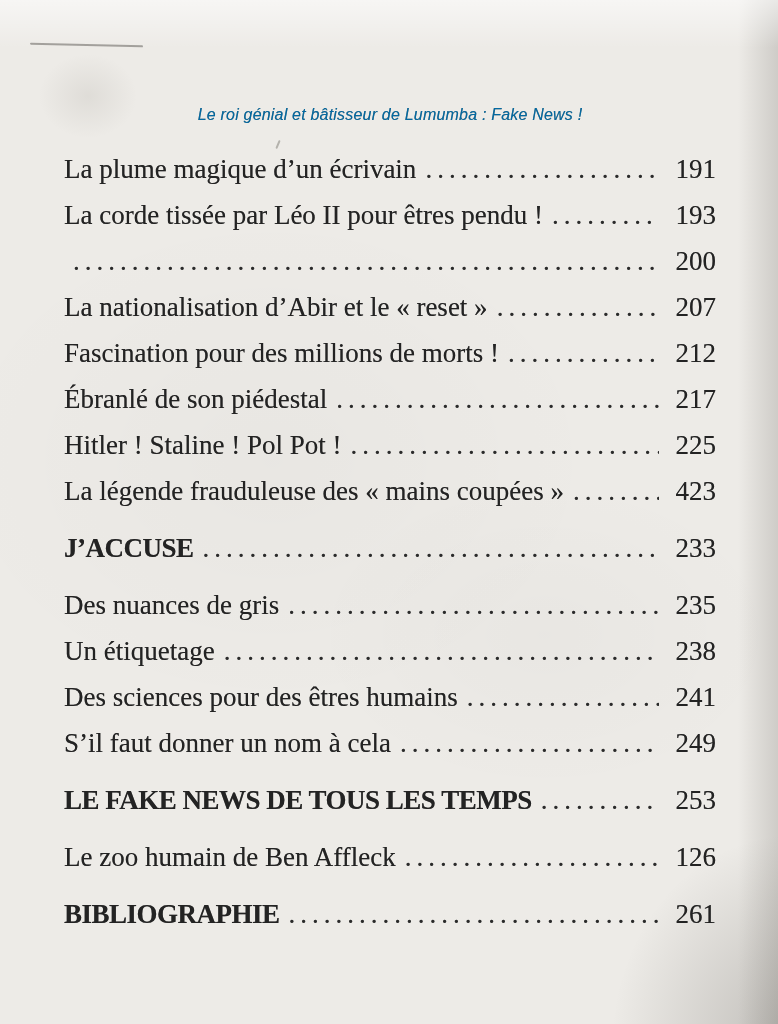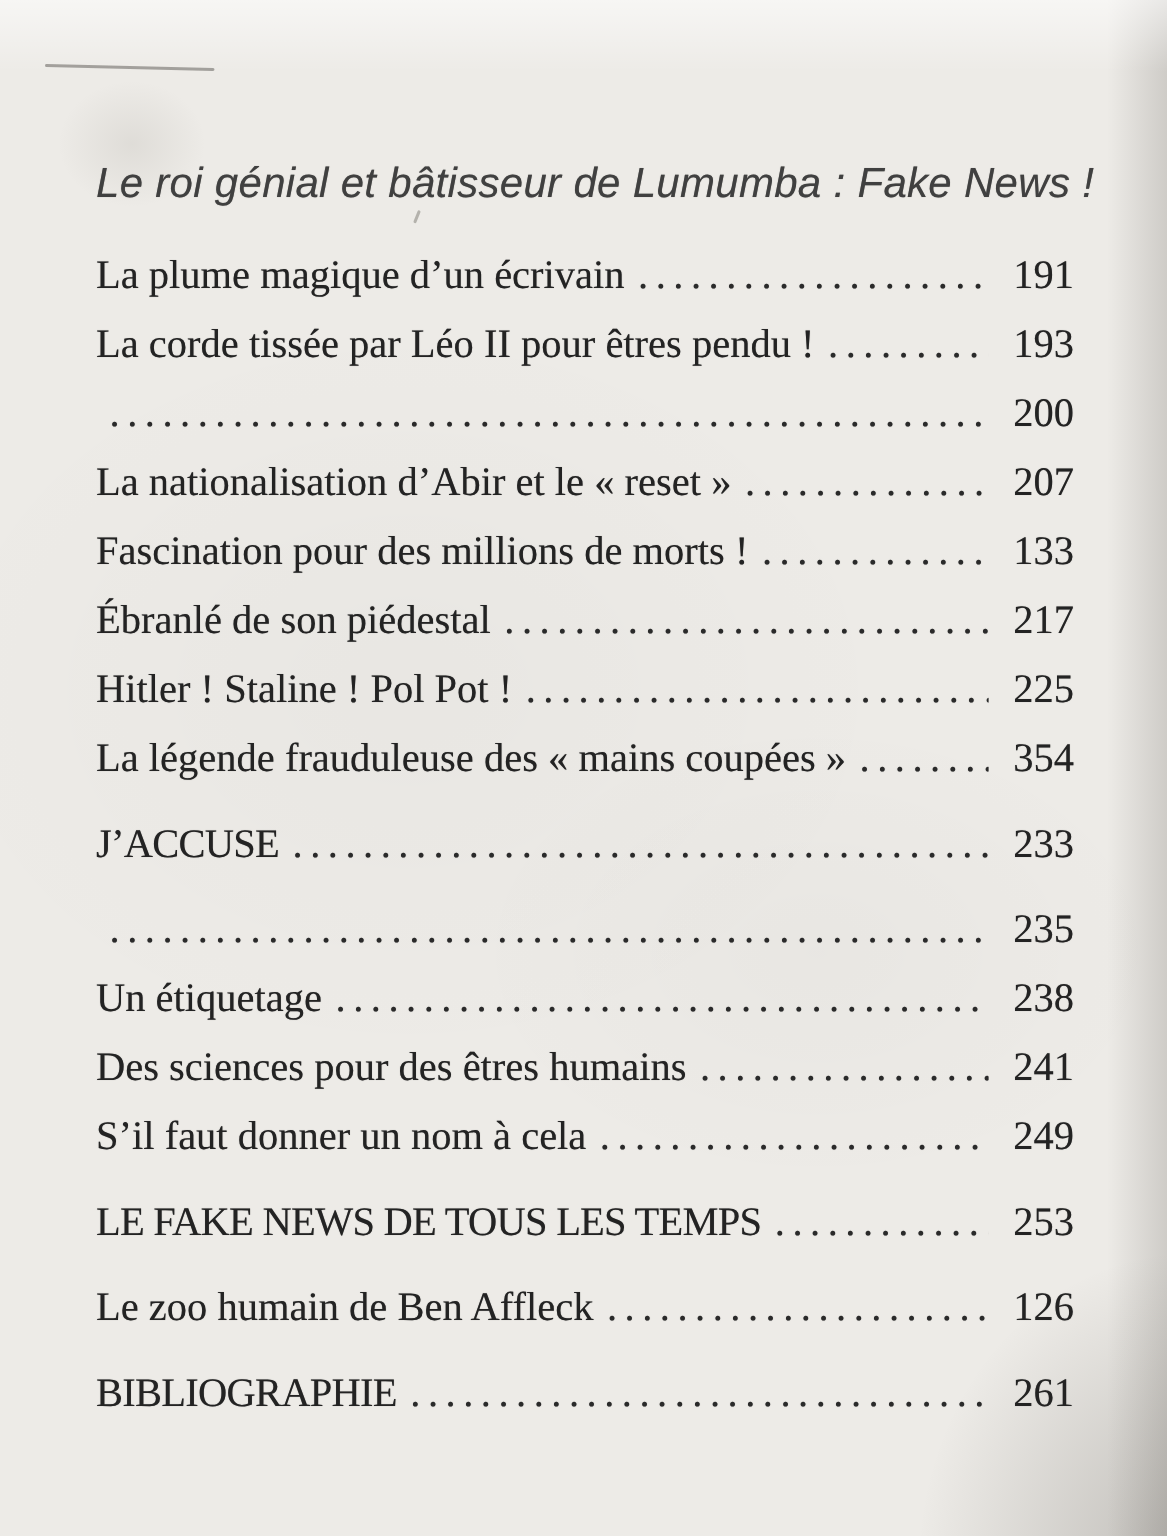--- a/index.html
+++ b/index.html
@@ -37,41 +37,42 @@
     position: absolute; left: 277px; top: 140px;
     width: 2px; height: 9px; border-radius: 1px;
     background: rgba(95,92,86,0.40);
     transform: rotate(22deg);
   }
   .content {
     position: absolute;
     left: 64px; right: 62px; top: 106px;
   }
   .running-head {
+    text-align: center;
     font-family: "Liberation Sans", sans-serif;
     font-style: italic;
-    font-size: 28px;
+    font-size: 16px;
     letter-spacing: 0.2px;
-    color: #404040;
+    color: #0369a1;
     white-space: nowrap;
     margin: 0 0 22px 0;
     text-shadow: 0 0 0.5px rgba(46,45,42,0.55);
   }
   .toc { margin: 0; padding: 0; }
   .row {
     display: flex;
     align-items: flex-end;
     height: 46px;
     line-height: 46px;
     font-size: 27px;
     text-shadow: 0 0 0.5px rgba(35,35,35,0.5);
   }
   .row.gap { margin-top: 11px; }
   .title { white-space: nowrap; }
-  .row.bold .title { font-weight: normal; letter-spacing: -0.5px; }
+  .row.bold .title { font-weight: bold; letter-spacing: -0.5px; }
   .leader {
     flex: 1 1 auto;
     overflow: hidden;
     white-space: nowrap;
     margin-left: 9px;
     margin-right: 5px;
     letter-spacing: 5px;
     color: #2a2a2a;
   }
   .leader::after {
@@ -111,43 +112,44 @@
     <span class="pagenum">200</span>
   </div>
         <div class="row">
     <span class="title">La nationalisation d’Abir et le « reset »</span>
     <span class="leader"></span>
     <span class="pagenum">207</span>
   </div>
         <div class="row">
     <span class="title">Fascination pour des millions de morts !</span>
     <span class="leader"></span>
-    <span class="pagenum">133</span>
+    <span class="pagenum">212</span>
   </div>
         <div class="row">
     <span class="title">Ébranlé de son piédestal</span>
     <span class="leader"></span>
     <span class="pagenum">217</span>
   </div>
         <div class="row">
     <span class="title">Hitler ! Staline ! Pol Pot !</span>
     <span class="leader"></span>
     <span class="pagenum">225</span>
   </div>
         <div class="row">
     <span class="title">La légende frauduleuse des « mains coupées »</span>
     <span class="leader"></span>
-    <span class="pagenum">354</span>
+    <span class="pagenum">423</span>
   </div>
         <div class="row bold gap">
     <span class="title">J’ACCUSE</span>
     <span class="leader"></span>
     <span class="pagenum">233</span>
   </div>
         <div class="row gap">
+    <span class="title">Des nuances de gris</span>
     <span class="leader"></span>
     <span class="pagenum">235</span>
   </div>
         <div class="row">
     <span class="title">Un étiquetage</span>
     <span class="leader"></span>
     <span class="pagenum">238</span>
   </div>
         <div class="row">
     <span class="title">Des sciences pour des êtres humains</span>

